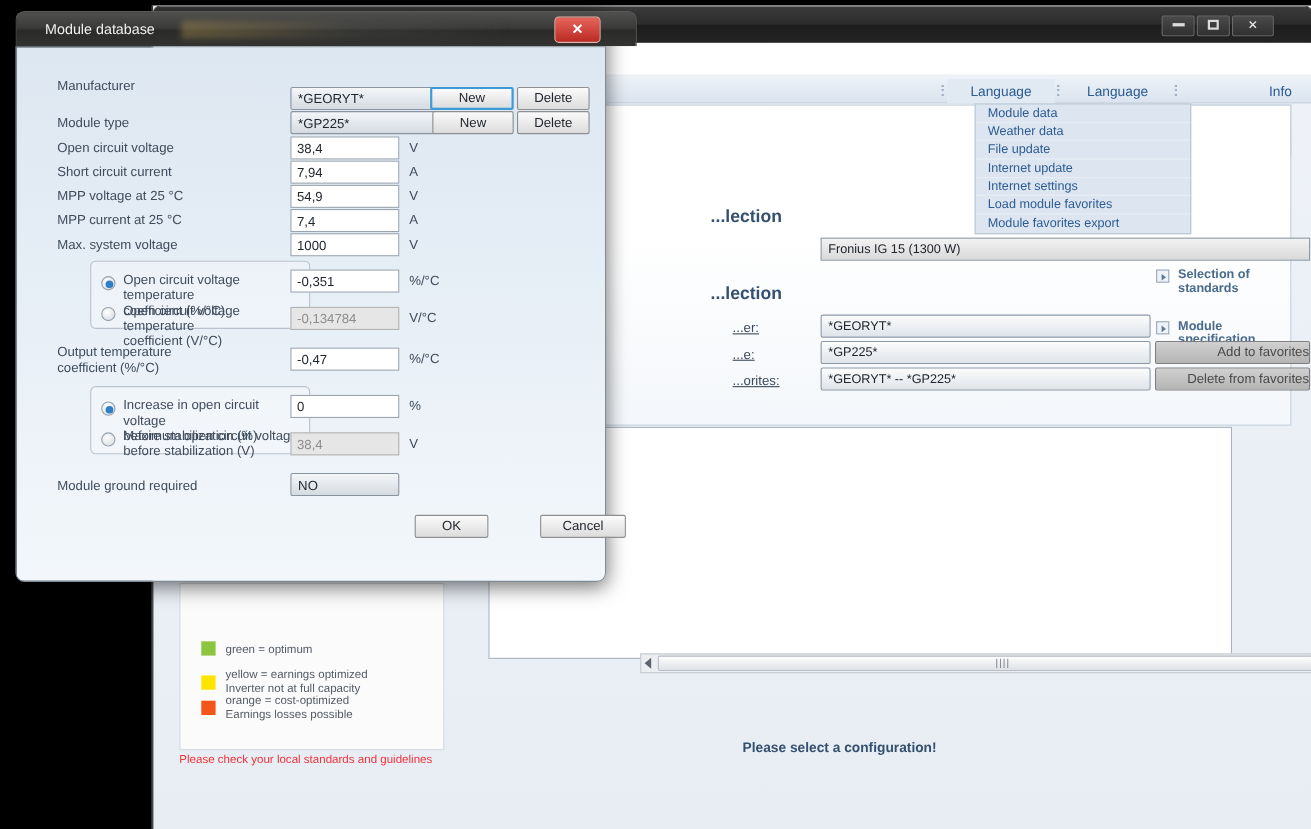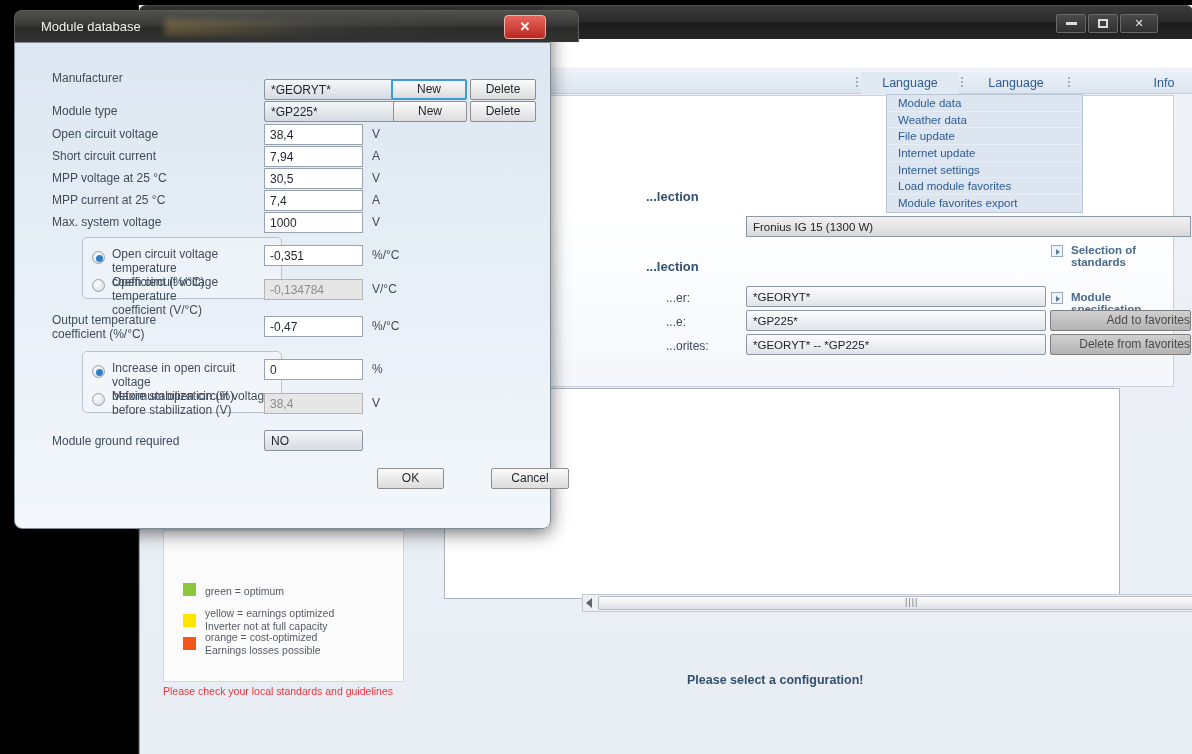--- a/index.html
+++ b/index.html
@@ -73,23 +73,23 @@
   #content-panel {
     position: absolute; left: 20px; top: 56px; width: 1014px; height: 292px;
     background: linear-gradient(to bottom,#ffffff 0%,#ffffff 40%,#f4f7fb 100%);
     border: 1px solid #c8d2de;
   }
   #panel-shade {
     position:absolute; left:805px; top:56px; width:229px; height:47px;
     background: linear-gradient(to bottom,#c8d6e6,#b9cade);
   }
   .sec-head {
-    position: absolute; font-size: 13px; font-weight: bold; color: #34506e;
-  }
-  .fld-label { position: absolute; font-size: 12px; color: #3c4a5a; }
+    position: absolute; font-size: 16px; font-weight: bold; color: #34506e;
+  }
+  .fld-label { position: absolute; font-size: 12px; color: #3c4a5a; text-decoration: underline; }
 
   .combo {
     position: absolute; height: 21px;
     background: linear-gradient(to bottom,#fcfcfc,#dfe4ea);
     border: 1px solid #8c98a6; border-radius: 2px;
     font-size: 11.5px; color: #20252b; line-height: 20px; padding-left: 6px;
   }
   .flatbox {
     position: absolute; height: 21px;
     background: linear-gradient(to bottom,#f2f2f2,#d9d9d9);
@@ -283,21 +283,21 @@
 
     </div>
 
     <div id="doc-area"></div>
 
     <div id="hscroll"></div>
     <div style="position:absolute;left:447px;top:593px;width:0;height:0;border-top:5px solid transparent;border-bottom:5px solid transparent;border-right:6px solid #5d646e;"></div>
     <div id="hthumb"></div>
     <div class="grip" style="left:766px;top:592px;">||||</div>
 
-    <div id="config-msg" style="left:548px;top:668px;">Please select a configuration!</div>
+    <div id="config-msg" style="left:536px;top:668px;">Please select a configuration!</div>
   </div>
 
   <div id="blur-strip"></div>
   <div id="legend-box">
     <div class="sw" style="left:19px;top:52px;background:#8cc63f;"></div>
     <div class="lg-txt" style="left:41px;top:54px;">green = optimum</div>
 
     <div class="sw" style="left:19px;top:83px;background:#ffe400;"></div>
     <div class="lg-txt" style="left:41px;top:76px;white-space:pre-line;">yellow =  earnings optimized
 Inverter not at full capacity</div>
@@ -330,21 +330,21 @@
 
       <div class="d-label" style="left:37px;top:84px;">Open circuit voltage</div>
       <div class="d-input" style="left:249px;top:81px;width:99px;">38,4</div>
       <div class="d-unit" style="left:357px;top:84px;">V</div>
 
       <div class="d-label" style="left:37px;top:106px;">Short circuit current</div>
       <div class="d-input" style="left:249px;top:103px;width:99px;">7,94</div>
       <div class="d-unit" style="left:357px;top:106px;">A</div>
 
       <div class="d-label" style="left:37px;top:128px;">MPP voltage at 25 °C</div>
-      <div class="d-input" style="left:249px;top:125px;width:99px;">30,5</div>
+      <div class="d-input" style="left:249px;top:125px;width:99px;">54,9</div>
       <div class="d-unit" style="left:357px;top:128px;">V</div>
 
       <div class="d-label" style="left:37px;top:150px;">MPP current at 25 °C</div>
       <div class="d-input" style="left:249px;top:147px;width:99px;">7,4</div>
       <div class="d-unit" style="left:357px;top:150px;">A</div>
 
       <div class="d-label" style="left:37px;top:172px;">Max. system voltage</div>
       <div class="d-input" style="left:249px;top:169px;width:99px;">1000</div>
       <div class="d-unit" style="left:357px;top:172px;">V</div>
 

